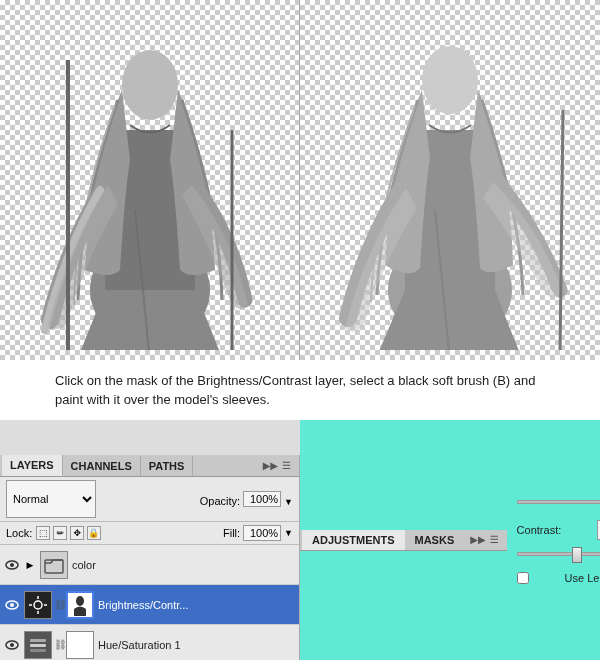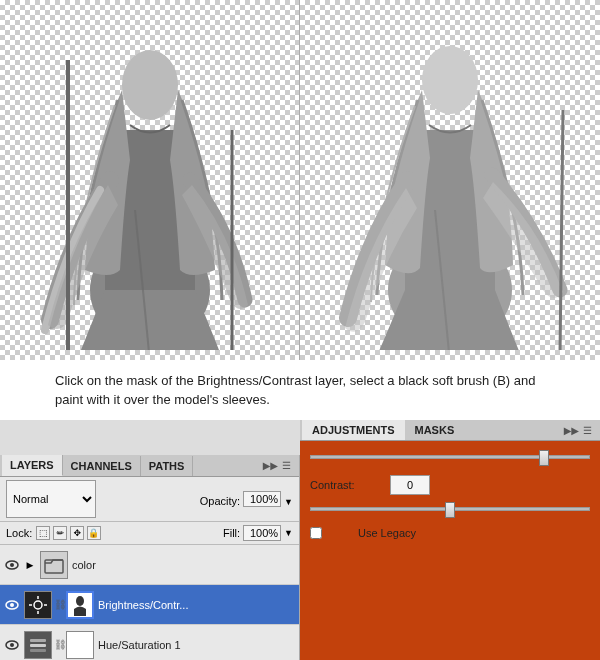--- a/index.html
+++ b/index.html
@@ -277,23 +277,24 @@
       color: #222;
       flex: 1;
       overflow: hidden;
       text-overflow: ellipsis;
       white-space: nowrap;
     }
 
     
     .adjustments-panel {
       width: 300px;
-      background: #c2410c;
-      display: flex;
-      flex-direction: column;
+      background: #5eead4;
+      display: flex;
+      flex-direction: row;
+      align-items: center;
     }
 
     .adj-panel-tabs {
       display: flex;
       background: #c8c8c8;
       border-bottom: 1px solid #999;
       align-items: center;
       padding: 0 2px;
     }
 

